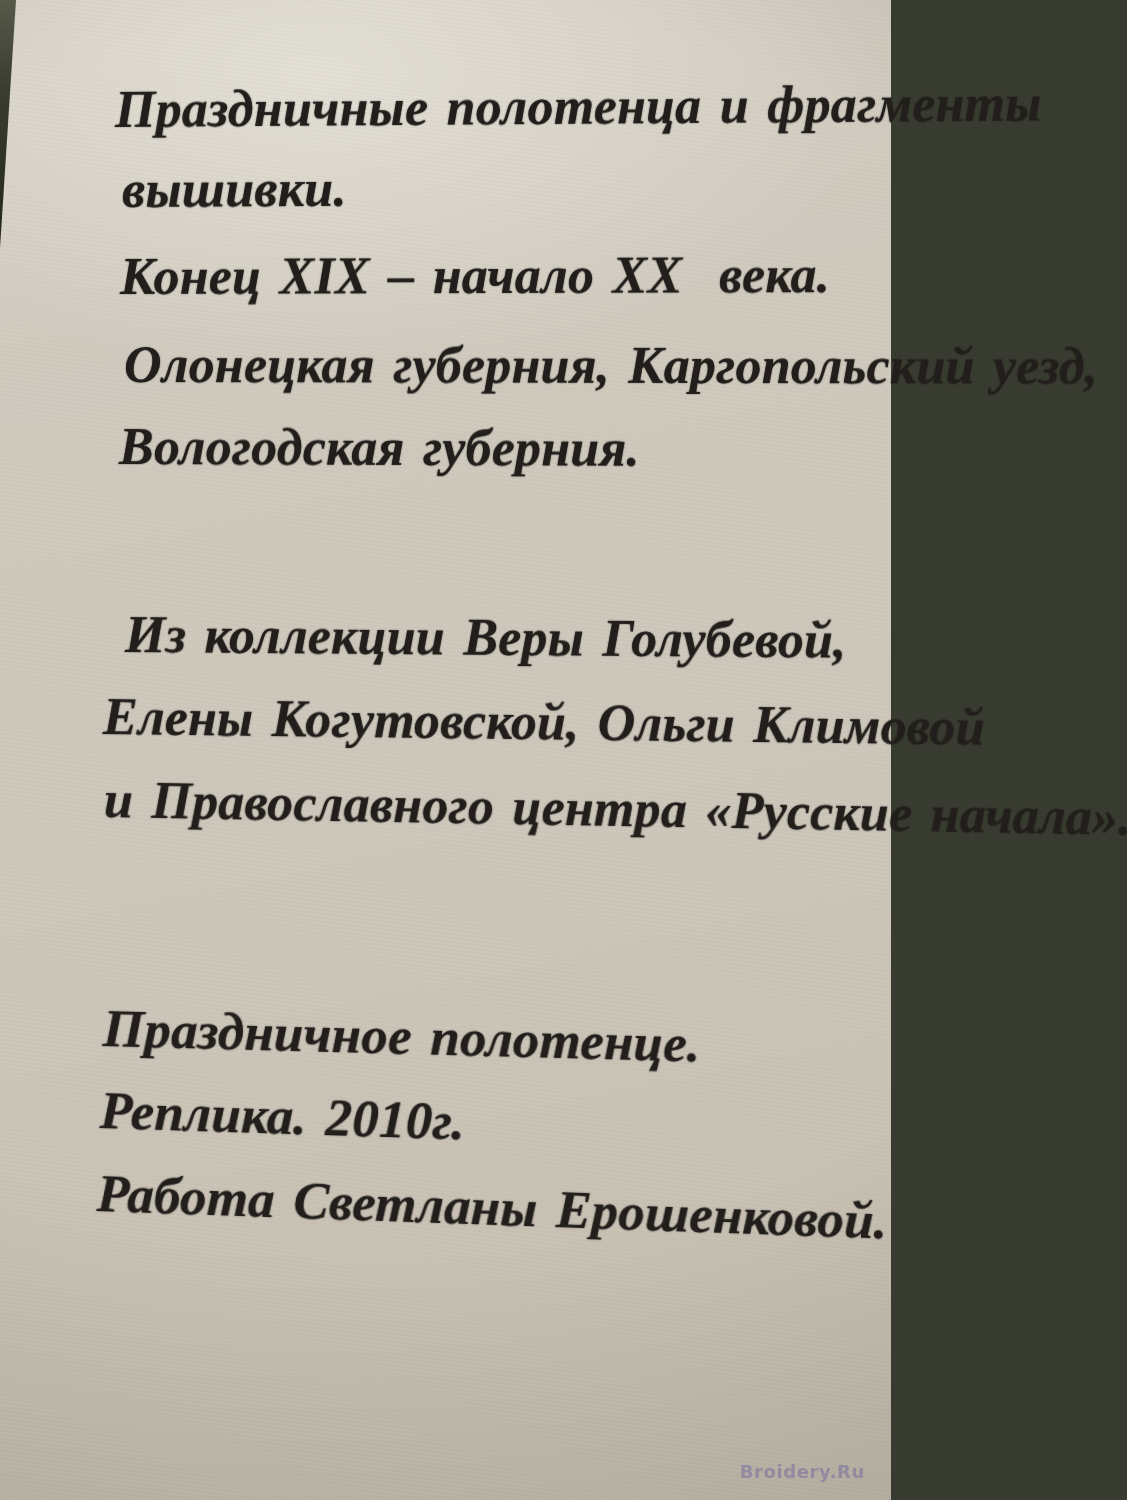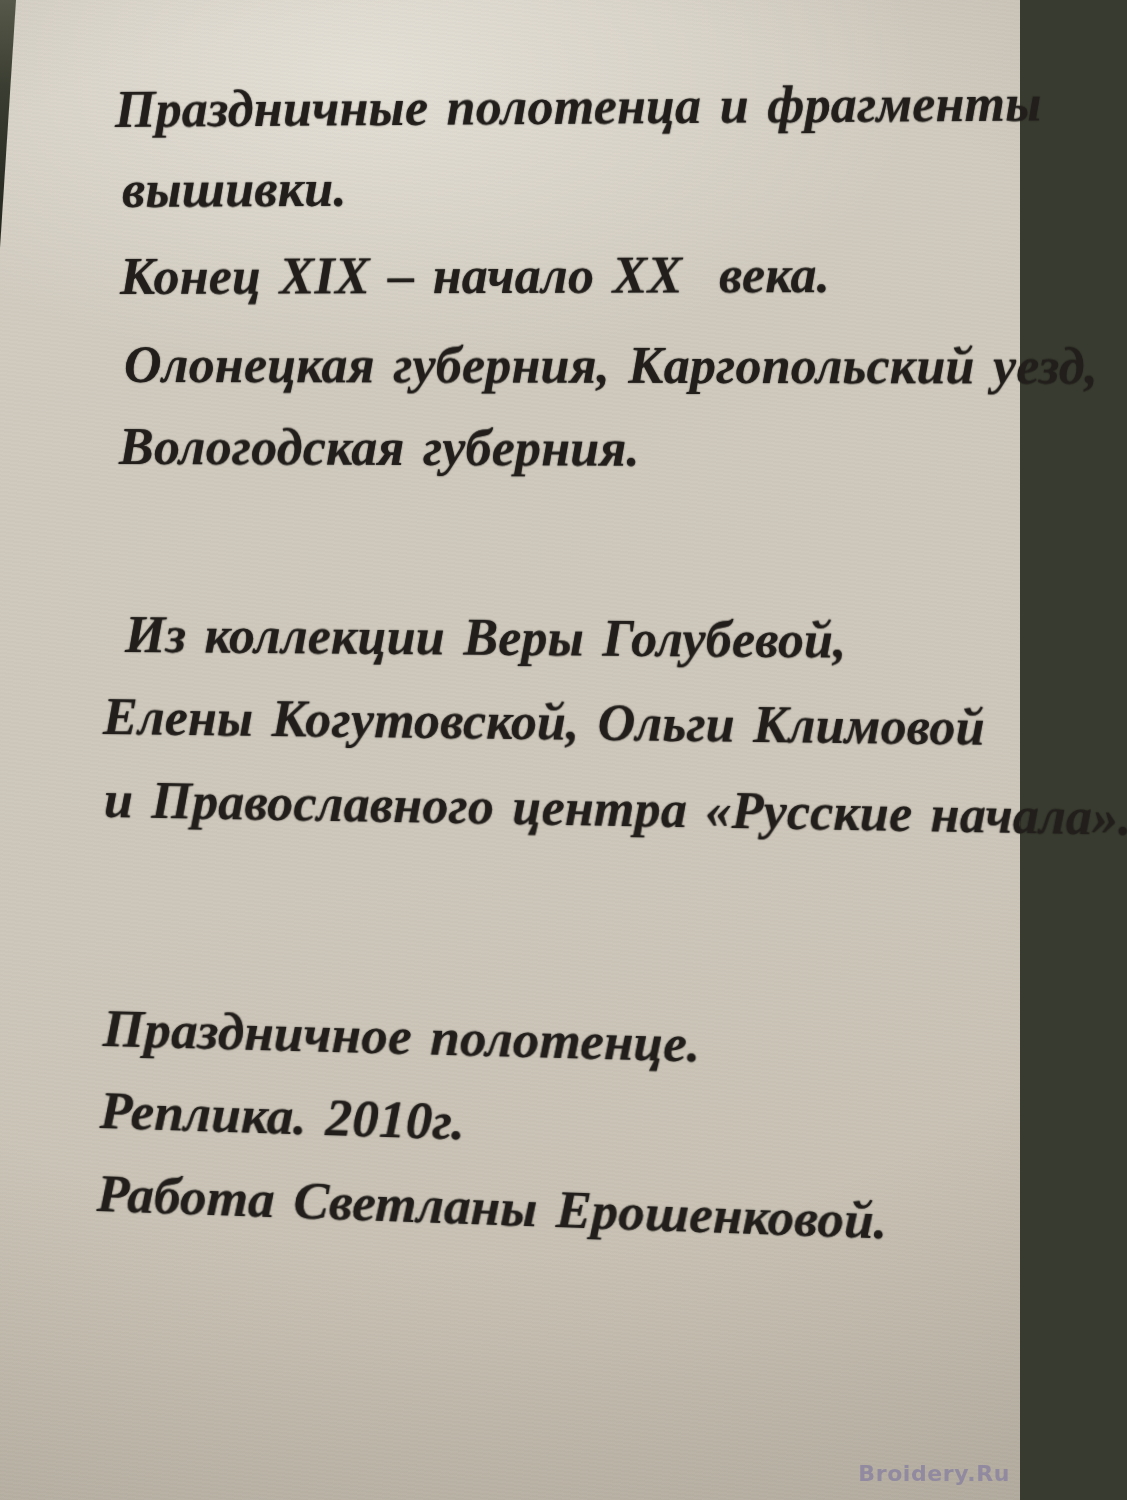--- a/index.html
+++ b/index.html
@@ -6,21 +6,21 @@
     margin: 0;
     padding: 0;
     width: 1127px;
     height: 1500px;
     overflow: hidden;
     background: var(--background, #383b2f);
   }
 
   .photo {
     position: relative;
-    width: 1020px;
+    width: 891px;
     height: 1500px;
   }
 
   
   .paper {
     position: absolute;
     inset: 0;
     background:
       repeating-linear-gradient(7deg,
         rgba(0,0,0,0.012) 0 2px,
@@ -67,25 +67,25 @@
   .l5  { left: 119px; top: 421px;  transform: rotate(0.20deg); }
   .l6  { left: 125px; top: 609px;  transform: rotate(0.45deg); }
   .l7  { left: 103px; top: 691px;  transform: rotate(0.70deg); }
   .l8  { left: 104px; top: 774px;  transform: rotate(1.00deg); }
   .l9  { left: 103px; top: 1002px; transform: rotate(1.50deg); font-size: 53px; }
   .l10 { left: 100px; top: 1084px; transform: rotate(1.80deg); font-size: 53px; }
   .l11 { left:  97px; top: 1167px; transform: rotate(2.00deg); font-size: 53px; }
 
   .watermark {
     position: absolute;
-    right: 10px;
+    right: 26px;
     top: 1461px;
     font-family: "DejaVu Sans", "Liberation Sans", sans-serif;
     font-weight: 700;
-    font-size: 22px;
+    font-size: 18px;
     letter-spacing: 0.6px;
     color: var(--watermark, #8d86a0);
     opacity: 0.88;
     filter: blur(0.3px);
   }
 </style>
 </head>
 <body>
 
 <div class="photo">

